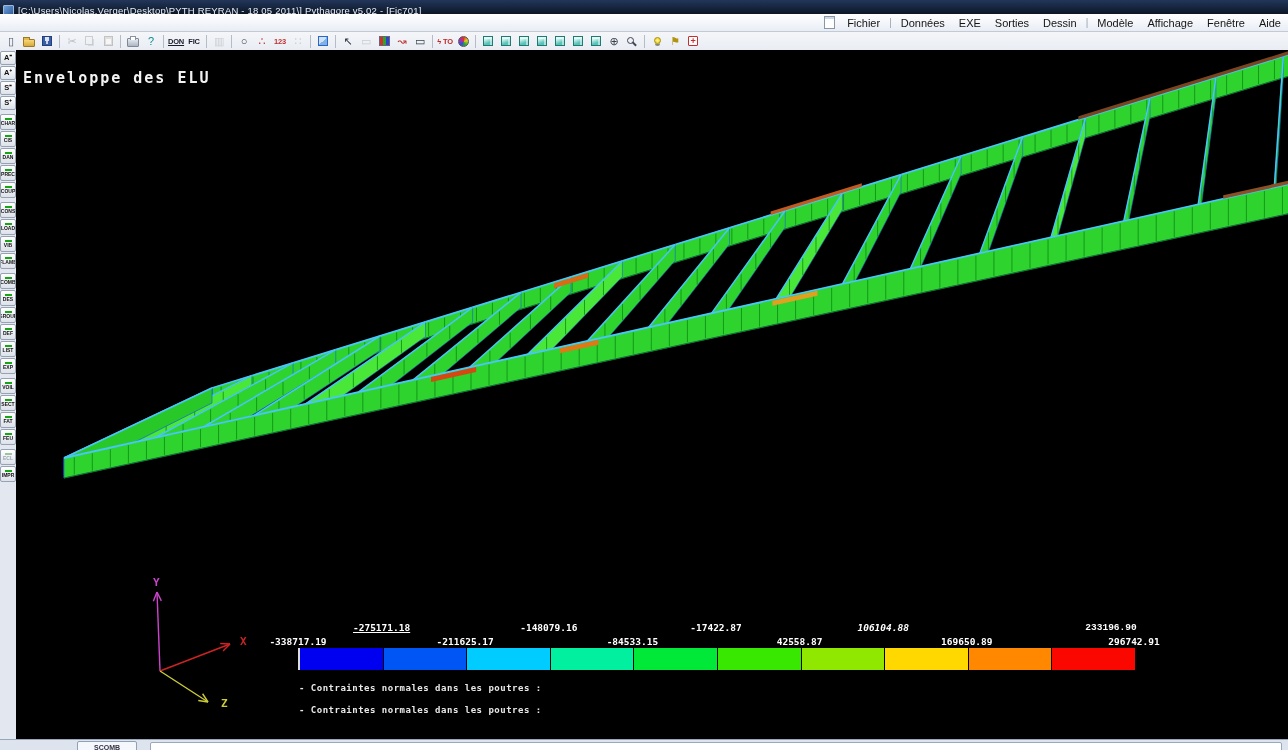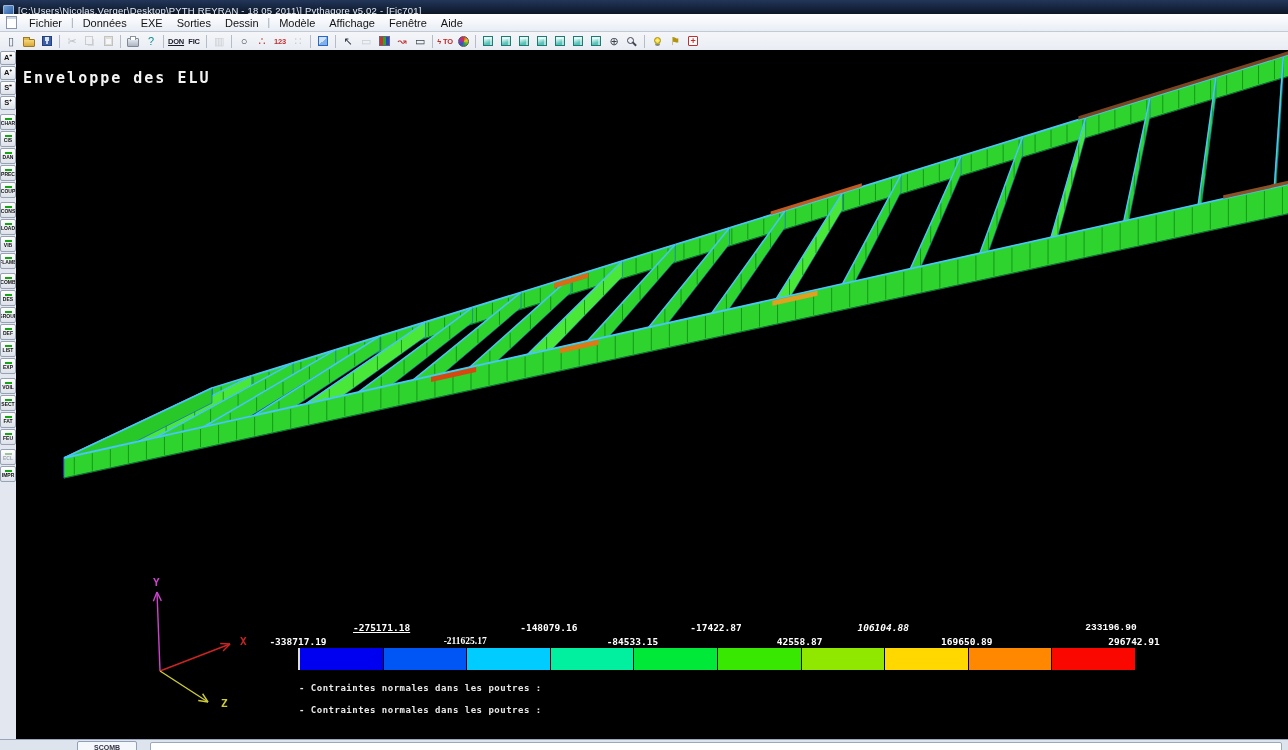--- a/index.html
+++ b/index.html
@@ -5,21 +5,21 @@
   html,body{margin:0;padding:0;background:#222;}
   #screen{position:relative;width:1288px;height:750px;overflow:hidden;background:#000;
           font-family:"Liberation Sans",sans-serif;-webkit-font-smoothing:antialiased;}
   
   #titlebar{position:absolute;left:0;top:0;right:0;height:20px;
     background:linear-gradient(#22365a,#0c1626 70%,#0a1220);display:flex;align-items:center;gap:4px;padding-left:3px;}
   #title-icon{width:9px;height:9px;background:linear-gradient(135deg,#6fa0d8,#2b5a9a);border:1px solid #9db8d8;border-radius:1px;}
   #title-text{color:#e9eef7;font-size:9.5px;white-space:nowrap;letter-spacing:.2px;}
   #menubar{position:absolute;left:0;top:14px;right:0;height:17px;
     background:linear-gradient(#ffffff,#e8edf5);border-bottom:1px solid #c4cad4;
-    display:flex;align-items:center;padding-left:4px;}
+    display:flex;align-items:center;padding-left:4px;justify-content:flex-end;}
   #menu-doc-icon{width:9px;height:11px;background:#fff;border:1px solid #8a96a8;margin:0 5px 0 2px;box-shadow:inset 0 2px 0 #cfd8e6;}
   .menu-item{font-size:11px;color:#141414;padding:1px 7px;border-radius:2px;cursor:default;}
   .menu-sep{color:#9aa4b2;font-size:10px;padding:0 2px;}
   #toolbar{position:absolute;left:0;top:32px;right:0;height:18px;
     background:linear-gradient(#f4f6f9,#e9edf3);border-bottom:1px solid #b6bdc8;
     display:flex;align-items:center;padding-left:2px;}
   .tbtn{height:16px;min-width:16px;padding:0 1px;display:flex;align-items:center;justify-content:center;border-radius:2px;}
   .tglyph{font-size:11px;line-height:1;}
   .ttxt{font-size:7.5px;font-weight:bold;letter-spacing:-.2px;}
   .tsep{width:1px;height:13px;background:#b5bcc7;margin:0 3px;flex:0 0 1px;}
@@ -628,21 +628,21 @@
         <div class="seg" style="background: rgb(0, 240, 160);"></div>
         <div class="seg" style="background: rgb(0, 232, 56);"></div>
         <div class="seg" style="background: rgb(56, 232, 0);"></div>
         <div class="seg" style="background: rgb(144, 232, 0);"></div>
         <div class="seg" style="background: rgb(255, 216, 0);"></div>
         <div class="seg" style="background: rgb(255, 136, 0);"></div>
         <div class="seg" style="background: rgb(250, 8, 0);"></div>
       </div>
     <div id="legend-values">
         <span class="legval mono" style="left: 282px; top: 586px;">-338717.19</span>
-        <span class="legval mono" style="left: 449.2px; top: 586px; font-family: Liberation Serif, serif;">-211625.17</span>
+        <span class="legval mono" style="left: 449.2px; top: 586px;">-211625.17</span>
         <span class="legval mono" style="left: 616.4px; top: 586px;">-84533.15</span>
         <span class="legval mono" style="left: 783.6px; top: 586px;">42558.87</span>
         <span class="legval mono" style="left: 950.8px; top: 586px;">169650.89</span>
         <span class="legval mono" style="left: 1118px; top: 586px;">296742.91</span>
         <span class="legval mono" style="left: 365.6px; top: 572px; text-decoration: underline;">-275171.18</span>
         <span class="legval mono" style="left: 532.8px; top: 572px;">-148079.16</span>
         <span class="legval mono" style="left: 700px; top: 572px;">-17422.87</span>
         <span class="legval mono" style="left: 867.2px; top: 572px; font-style: italic;">106104.88</span>
         <span class="legval mono" style="left: 1095px; top: 572px; font-family: Liberation Mono, monospace;">233196.90</span>
       </div>

